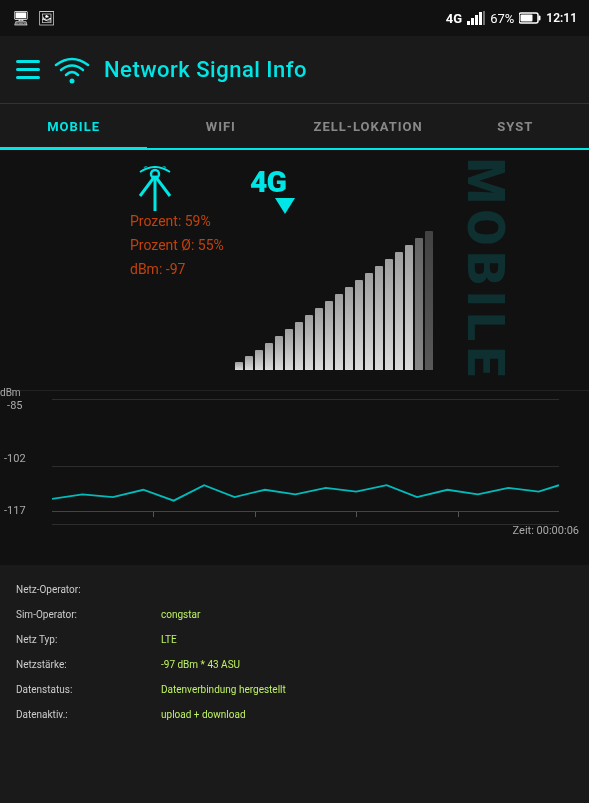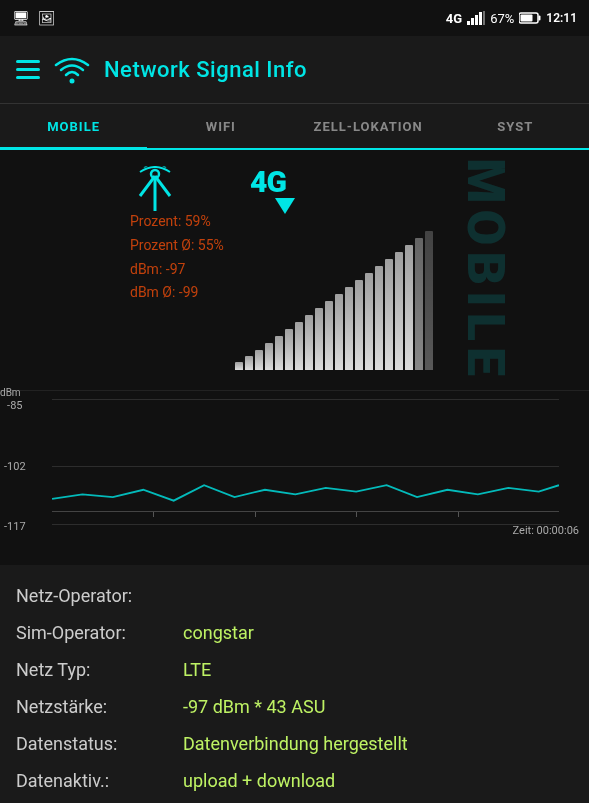--- a/index.html
+++ b/index.html
@@ -191,21 +191,21 @@
     .chart-inner {
       width: 100%;
       height: 100%;
       position: relative;
       text-align: center;
     }
     .chart-y-labels {
       position: absolute;
       left: -48px;
       top: 0;
-      bottom: 8px;
+      bottom: 24px;
       display: flex;
       flex-direction: column;
       justify-content: space-between;
       font-size: 11px;
       color: #aaa;
     }
     .chart-y-unit {
       position: absolute;
       left: -52px;
       top: -12px;
@@ -229,23 +229,22 @@
 
     
     .info-section {
       background: #1a1a1a;
       padding: 12px 16px;
       flex: 1;
     }
     .info-row {
       display: flex;
       padding: 5px 0;
-      font-size: 18px;
+      font-size: 10px;
       line-height: 1.5;
-      gap: 22px;
     }
     .info-label {
       color: #ccc;
       width: 145px;
       flex-shrink: 0;
     }
     .info-value {
       color: #bef264;
     }
     .info-value.accent {
@@ -319,21 +318,20 @@
   <div class="lte-arrow">
     <svg width="30" height="20" viewBox="0 0 30 20">
       <polygon points="15,18 5,2 25,2" fill="#00e5e5"></polygon>
     </svg>
   </div>
 
   <div class="signal-stats">
     <div>Prozent: 59%</div>
     <div>Prozent Ø: 55%</div>
     <div>dBm: -97</div>
-    <div>dBm Ø: -99</div>
   </div>
 
   <div class="signal-visual">
     <div class="signal-bar" style="height:8px;"></div>
     <div class="signal-bar" style="height:14px;"></div>
     <div class="signal-bar" style="height:20px;"></div>
     <div class="signal-bar" style="height:27px;"></div>
     <div class="signal-bar" style="height:34px;"></div>
     <div class="signal-bar" style="height:41px;"></div>
     <div class="signal-bar" style="height:48px;"></div>

